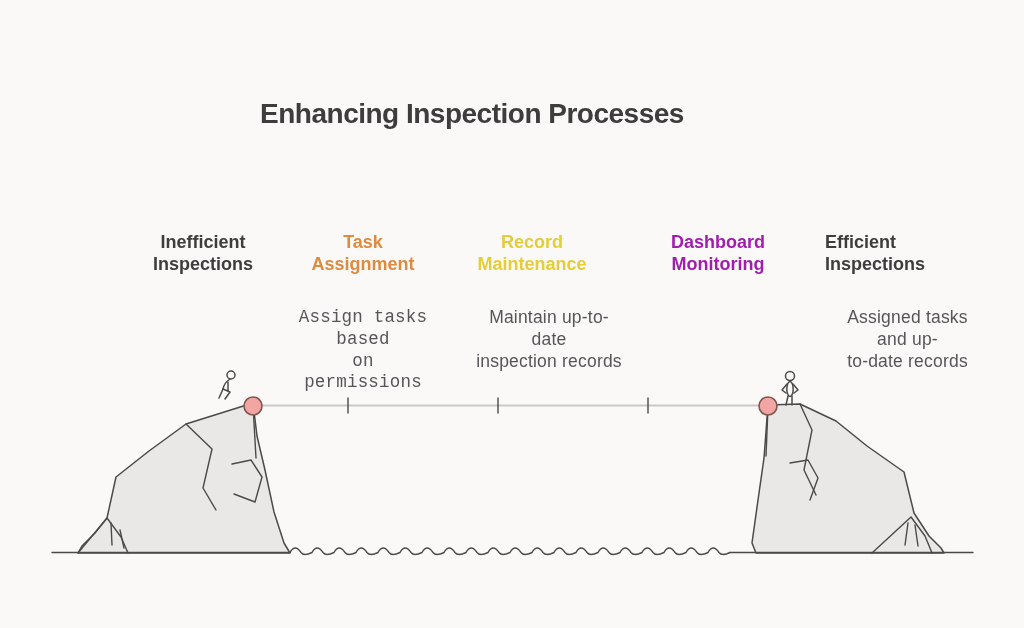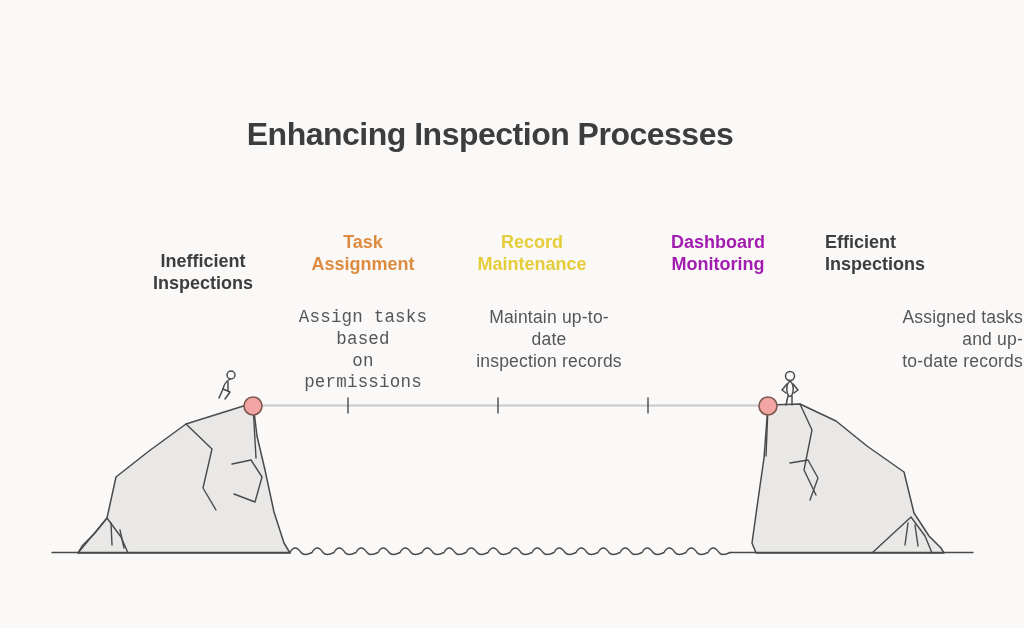--- a/index.html
+++ b/index.html
@@ -6,57 +6,57 @@
   .canvas{
     position:relative;
     width:1024px;height:628px;
     background:#fbf9f7;
     overflow:hidden;
     font-family:"Liberation Sans","DejaVu Sans",sans-serif;
   }
   .title{
     position:absolute;left:0;top:98px;width:944px;
     text-align:center;
-    font-size:32px;font-weight:800;letter-spacing:-0.5px;
-    color:#3d3d3d;margin:18px;
+    font-size:28px;font-weight:800;letter-spacing:-0.5px;
+    color:#3d3d3d;margin:0;
   }
   .hdr{
     position:absolute;top:231px;
     font-size:18px;font-weight:700;line-height:22px;
     white-space:pre-line;text-align:center;
   }
   .bdy{
     position:absolute;top:307px;
     font-size:17.5px;font-weight:400;line-height:21.8px;letter-spacing:.2px;
     color:#56565a;white-space:pre-line;text-align:center;
   }
   .hdr.c0{left:133px;width:140px;}
   .bdy.c0{left:90px;width:170px;text-align:right;}
   .hdr.c1{left:298px;width:130px;}
   .bdy.c1{left:293px;width:140px;font-family:Liberation Mono, monospace;}
   .hdr.c2{left:467px;width:130px;}
   .bdy.c2{left:459px;width:180px;}
   .hdr.c3{left:653px;width:130px;}
   .bdy.c3{left:652px;width:150px;}
   .hdr.c4{left:825px;width:130px;text-align:left;}
-  .bdy.c4{left:820px;width:175px;text-align:right;margin-left:28px;}
+  .bdy.c4{left:820px;width:175px;text-align:center;}
   .scene{position:absolute;left:0;top:0;width:1024px;height:628px;}
   .outline{fill:none;stroke:#4a4a4a;stroke-width:1.4;stroke-linejoin:round;stroke-linecap:round;}
   .rock{fill:#e9e8e7;stroke:#4a4a4a;stroke-width:1.5;stroke-linejoin:round;}
   .figure{fill:none;stroke:#4a4a4a;stroke-width:1.5;stroke-linecap:round;stroke-linejoin:round;}
   .head{fill:#fbf9f7;stroke:#4a4a4a;stroke-width:1.5;}
 </style>
 </head>
 <body>
 
 <div class="canvas" style="background-color: rgb(251, 249, 247);">
 
   <h1 class="title" style="color: rgb(61, 61, 61);">Enhancing Inspection Processes</h1>
 
-  <div class="hdr c0" style="color: rgb(61, 61, 61); margin-top: 19px;">Inefficient
+  <div class="hdr c0" style="color: rgb(61, 61, 61);">Inefficient
 Inspections</div>
   <div class="hdr c1" style="color: rgb(221, 139, 63);">Task
 Assignment</div>
   <div class="hdr c2" style="color: rgb(228, 205, 57);">Record
 Maintenance</div>
   <div class="hdr c3" style="color: #a21caf;">Dashboard
 Monitoring</div>
   <div class="hdr c4" style="color: rgb(61, 61, 61);">Efficient
 Inspections</div>
 

